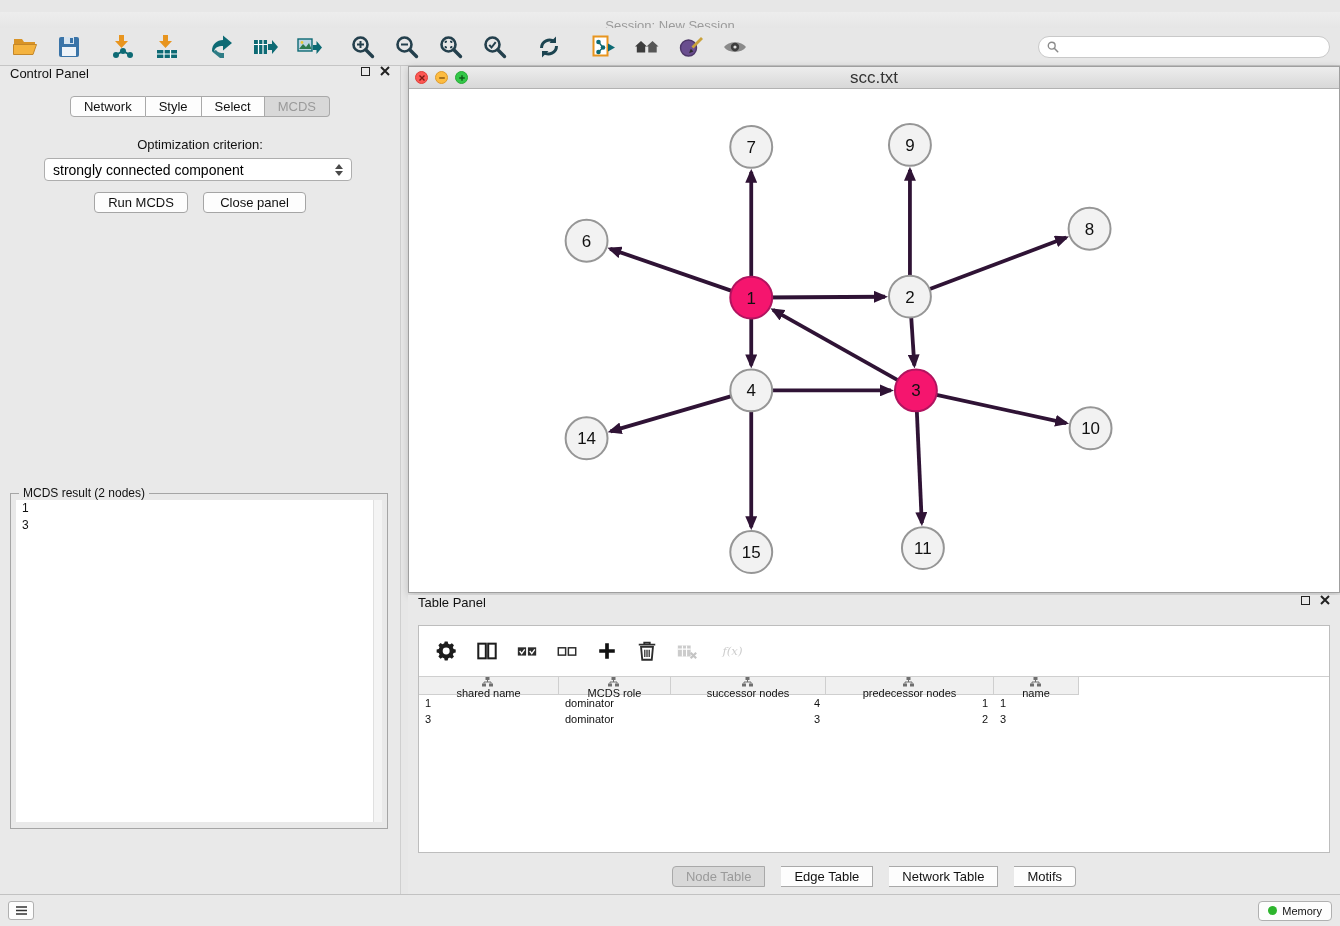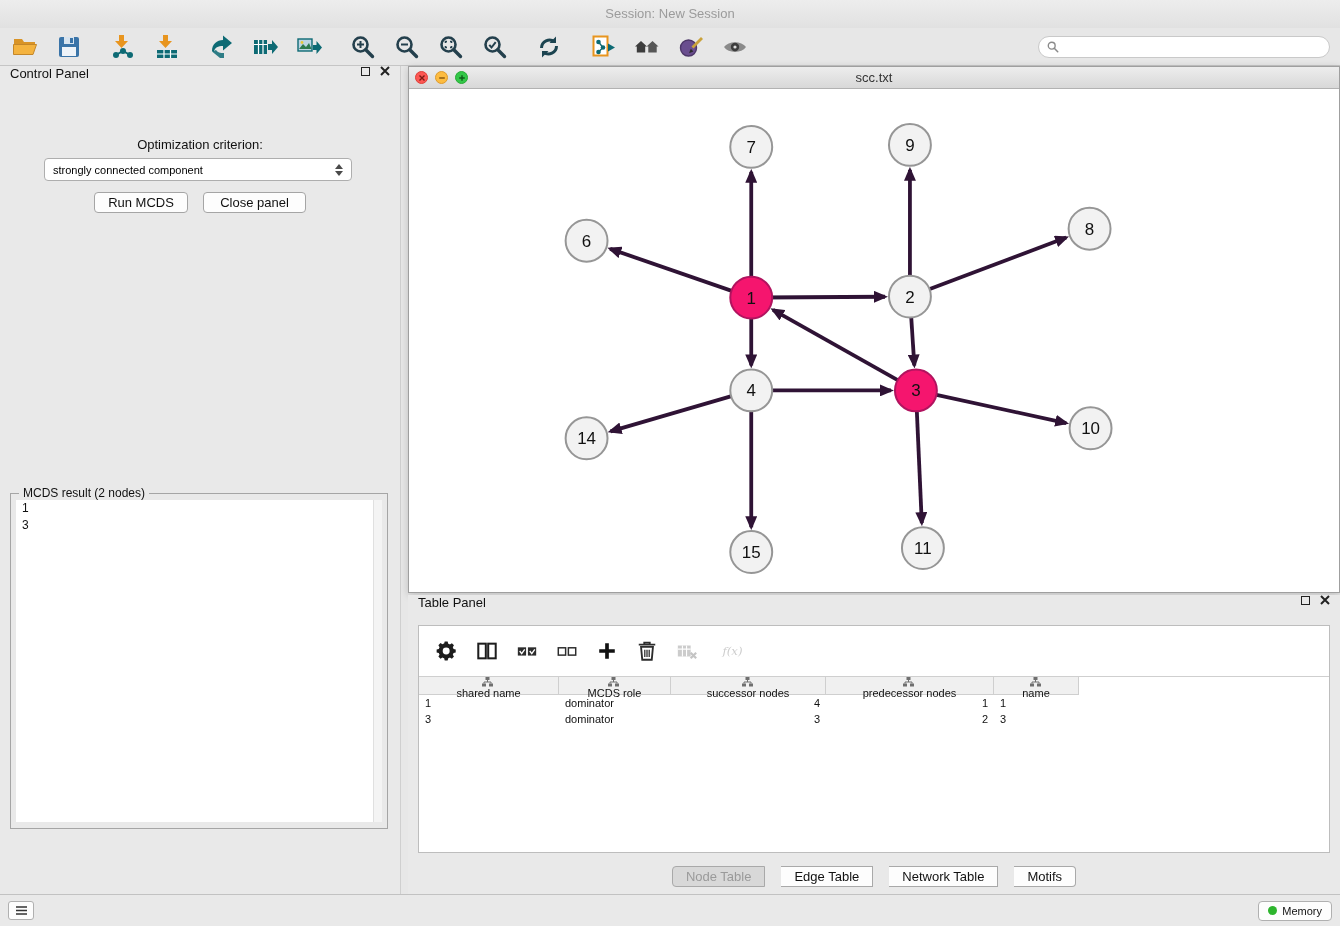--- a/index.html
+++ b/index.html
@@ -1,20 +1,20 @@
 <!DOCTYPE html>
 <html><head>
 <meta charset="utf-8">
 <style>
   *{box-sizing:border-box;margin:0;padding:0;}
   html,body{width:1340px;height:926px;}
   body{position:relative;font-family:"Liberation Sans",sans-serif;background:#e7e7e7;overflow:hidden;}
 
   
-  .titlebar{position:absolute;top:0;left:0;right:0;height:28px;background:linear-gradient(#ededed,#e1e1e1);
+  .titlebar{position:absolute;top:12px;left:0;right:0;height:28px;background:linear-gradient(#ededed,#e1e1e1);
     text-align:center;line-height:28px;font-size:13px;color:#9b9b9b;}
 
   
   .toolbar{position:absolute;top:28px;left:0;right:0;height:38px;display:flex;align-items:center;
     padding:0 10px;border-bottom:1px solid #c5c5c5;background:#e7e7e7;}
   .tb-group{display:flex;gap:14px;margin-right:24px;align-items:center;}
   .tb-btn{width:30px;height:30px;display:flex;align-items:center;justify-content:center;cursor:pointer;border-radius:4px;}
   .tb-btn svg{width:26px;height:26px;}
   .search-wrap{margin-left:auto;width:292px;height:22px;background:#fff;border:1px solid #c9c9c9;border-radius:11px;
     display:flex;align-items:center;padding:0 8px;gap:5px;}
@@ -30,21 +30,21 @@
   
   .control-panel{position:absolute;left:0;top:66px;width:401px;bottom:32px;background:#e9e9e9;border-right:1px solid #cfcfcf;}
   .cp-tabs{display:flex;justify-content:center;margin-top:2px;}
   .seg-tab{height:21px;line-height:19px;padding:0 13px;font-size:13px;background:#fdfdfd;border:1px solid #a9a9a9;
     border-left:none;cursor:pointer;color:#111;}
   .seg-tab:first-child{border-left:1px solid #a9a9a9;border-radius:4px 0 0 4px;}
   .seg-tab:last-child{border-radius:0 4px 4px 0;}
   .seg-tab.active{background:#d8d8d8;color:#9a9a9a;}
   .opt-label{position:absolute;top:71px;left:0;width:100%;text-align:center;font-size:13px;color:#111;}
   .dropdown{position:absolute;left:44px;top:92px;width:308px;height:23px;background:#fff;border:1px solid #aeaeae;
-    border-radius:4px;display:flex;align-items:center;padding:0 8px;font-size:11px;cursor:pointer;}
+    border-radius:4px;display:flex;align-items:center;padding:0 8px;font-size:14px;cursor:pointer;}
   .dropdown .stepper{margin-left:auto;display:flex;flex-direction:column;gap:2px;align-items:center;}
   .stepper i{display:block;width:0;height:0;border-left:4px solid transparent;border-right:4px solid transparent;}
   .stepper i.up{border-bottom:5px solid #4a4a4a;}
   .stepper i.down{border-top:5px solid #4a4a4a;}
   .cp-btn{position:absolute;top:126px;height:21px;background:#fdfdfd;border:1px solid #a5a5a5;border-radius:4px;
     font-size:13px;line-height:19px;text-align:center;cursor:pointer;color:#111;padding:0 12px;}
   .run-btn{left:94px;width:94px;}
   .closep-btn{left:203px;width:103px;}
   .result-box{position:absolute;left:10px;top:427px;width:378px;height:336px;border:1px solid #a5a5a5;}
   .result-legend{position:absolute;top:-8px;left:8px;background:#e9e9e9;padding:0 4px;font-size:12px;color:#111;}
@@ -56,21 +56,21 @@
   .net-window{position:absolute;left:408px;top:66px;width:932px;height:527px;background:#fff;
     border:1px solid #9f9f9f;box-shadow:0 2px 8px rgba(0,0,0,.18);}
   .net-titlebar{height:22px;background:linear-gradient(#ededed,#d8d8d8);border-bottom:1px solid #b2b2b2;
     display:flex;align-items:center;padding:0 6px;position:relative;}
   .traffic{display:flex;gap:7px;z-index:2;}
   .light{width:13px;height:13px;border-radius:50%;display:flex;align-items:center;justify-content:center;cursor:pointer;}
   .light svg{width:8px;height:8px;}
   .light.red{background:#fc5753;border:1px solid #df3e37;}
   .light.yellow{background:#fdbc40;border:1px solid #de9b2d;}
   .light.green{background:#33c748;border:1px solid #27aa35;}
-  .net-title{position:absolute;left:0;right:0;text-align:center;font-size:13px;color:#333;}
+  .net-title{position:absolute;left:0;right:0;text-align:center;font-size:17px;color:#333;}
   .net-canvas{position:absolute;left:0;top:22px;right:0;bottom:0;background:#fff;}
   .net-canvas svg{width:100%;height:100%;display:block;}
   .net-canvas text{font-family:"Liberation Sans",sans-serif;}
 
   
   .table-panel{position:absolute;left:408px;top:595px;width:932px;height:299px;background:#e9e9e9;}
   .tp-body{position:absolute;left:10px;top:30px;right:10px;height:228px;background:#fff;border:1px solid #bdbdbd;overflow:hidden;}
   .tp-toolbar{height:50px;display:flex;align-items:center;gap:16px;padding:0 16px;}
   .tp-btn{width:24px;height:24px;display:flex;align-items:center;justify-content:center;cursor:pointer;}
   .tp-btn svg{width:22px;height:22px;}
@@ -247,20 +247,26 @@
   <div class="panel-header">
     <span>Control Panel</span>
     <span class="win-btns">
       <span class="float-icon"></span>
       <span class="close-icon">
         <svg width="10" height="10" viewBox="0 0 10 10">
             <path d="M1 1 L9 9 M9 1 L1 9" stroke="#222" stroke-width="2"></path>
           </svg>
       </span>
     </span>
+  </div>
+  <div class="cp-tabs">
+    <span class="seg-tab">Network</span>
+    <span class="seg-tab">Style</span>
+    <span class="seg-tab">Select</span>
+    <span class="seg-tab active">MCDS</span>
   </div>
   <div class="opt-label">Optimization criterion:</div>
   <div class="dropdown">
     <span>strongly connected component</span>
     <span class="stepper">
         <i class="up"></i>
         <i class="down"></i>
       </span>
   </div>
   <div class="cp-btn run-btn">Run MCDS</div>

